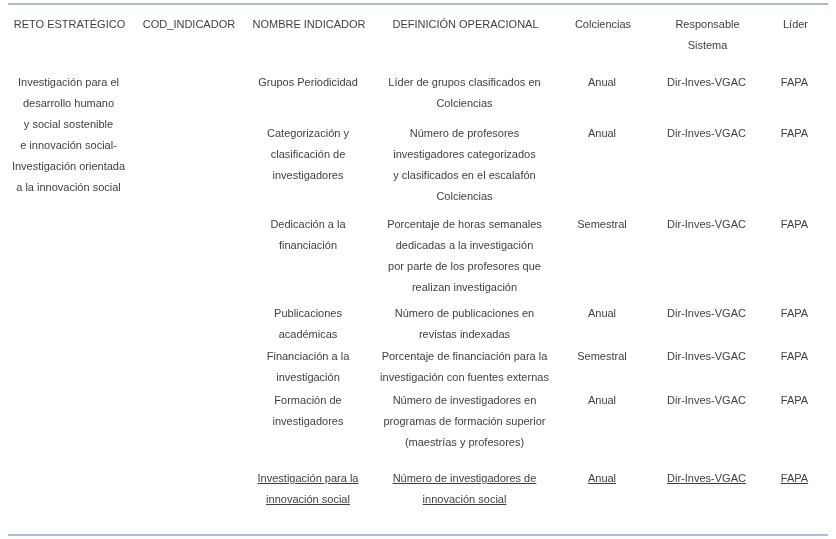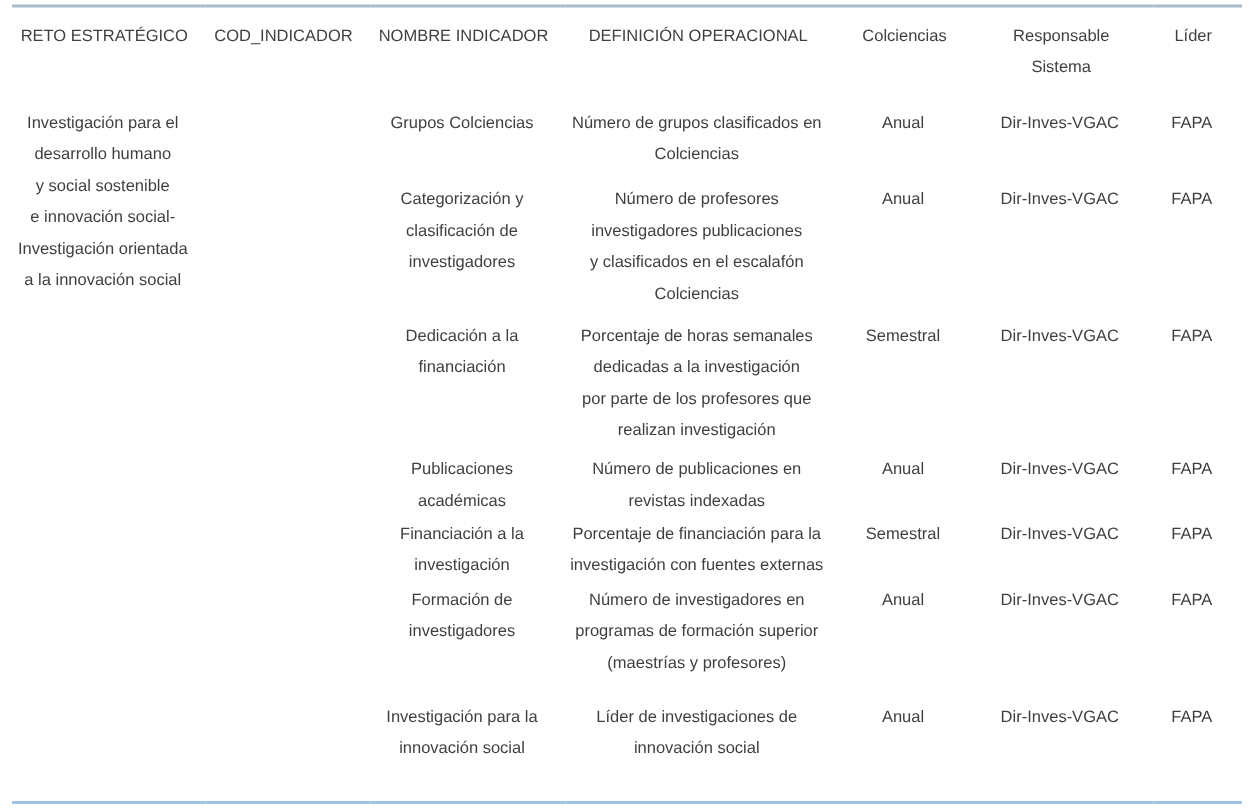--- a/index.html
+++ b/index.html
@@ -51,21 +51,21 @@
     padding-right: 6px;
   }
   thead th.center { text-align: center; }
   td { padding-right: 8px; }
   tbody tr:nth-child(1) > td { padding-bottom: 9px; }
   tbody tr:nth-child(2) > td { padding-bottom: 7px; }
   tbody tr:nth-child(3) > td { padding-bottom: 5px; }
   tbody tr:nth-child(4) > td { padding-bottom: 1px; }
   tbody tr:nth-child(5) > td { padding-bottom: 2px; }
   tbody tr:nth-child(6) > td { padding-bottom: 15px; margin-left: 28px; }
-  tbody tr:nth-child(7) > td { padding-bottom: 24px; }
+  tbody tr:nth-child(7) > td { padding-bottom: 24px; text-decoration: underline; }
 </style>
 </head>
 <body>
 
 <div class="page">
   <table class="indicators">
     <colgroup>
       <col style="width:129px">
       <col style="width:110px">
       <col style="width:130px">
@@ -88,33 +88,33 @@
     </thead>
     <tbody id="table-body">
         <tr>
           <td rowspan="7">Investigación para el
 desarrollo humano
 y social sostenible
 e innovación social-
 Investigación orientada
 a la innovación social</td>
           <td rowspan="7"></td>
-          <td>Grupos Colciencias</td>
-          <td>Número de grupos clasificados en
+          <td>Grupos Periodicidad</td>
+          <td>Líder de grupos clasificados en
 Colciencias</td>
           <td>Anual</td>
           <td>Dir-Inves-VGAC</td>
           <td>FAPA</td>
         </tr>
         <tr>
           <td>Categorización y
 clasificación de
 investigadores</td>
           <td>Número de profesores
-investigadores publicaciones
+investigadores categorizados
 y clasificados en el escalafón
 Colciencias</td>
           <td>Anual</td>
           <td>Dir-Inves-VGAC</td>
           <td>FAPA</td>
         </tr>
         <tr>
           <td>Dedicación a la
 financiación</td>
           <td>Porcentaje de horas semanales
@@ -149,21 +149,21 @@
           <td>Número de investigadores en
 programas de formación superior
 (maestrías y profesores)</td>
           <td>Anual</td>
           <td>Dir-Inves-VGAC</td>
           <td>FAPA</td>
         </tr>
         <tr>
           <td>Investigación para la
 innovación social</td>
-          <td>Líder de investigaciones de
+          <td>Número de investigadores de
 innovación social</td>
           <td>Anual</td>
           <td>Dir-Inves-VGAC</td>
           <td>FAPA</td>
         </tr>
       </tbody>
   </table>
 </div>
 
 </body></html>

